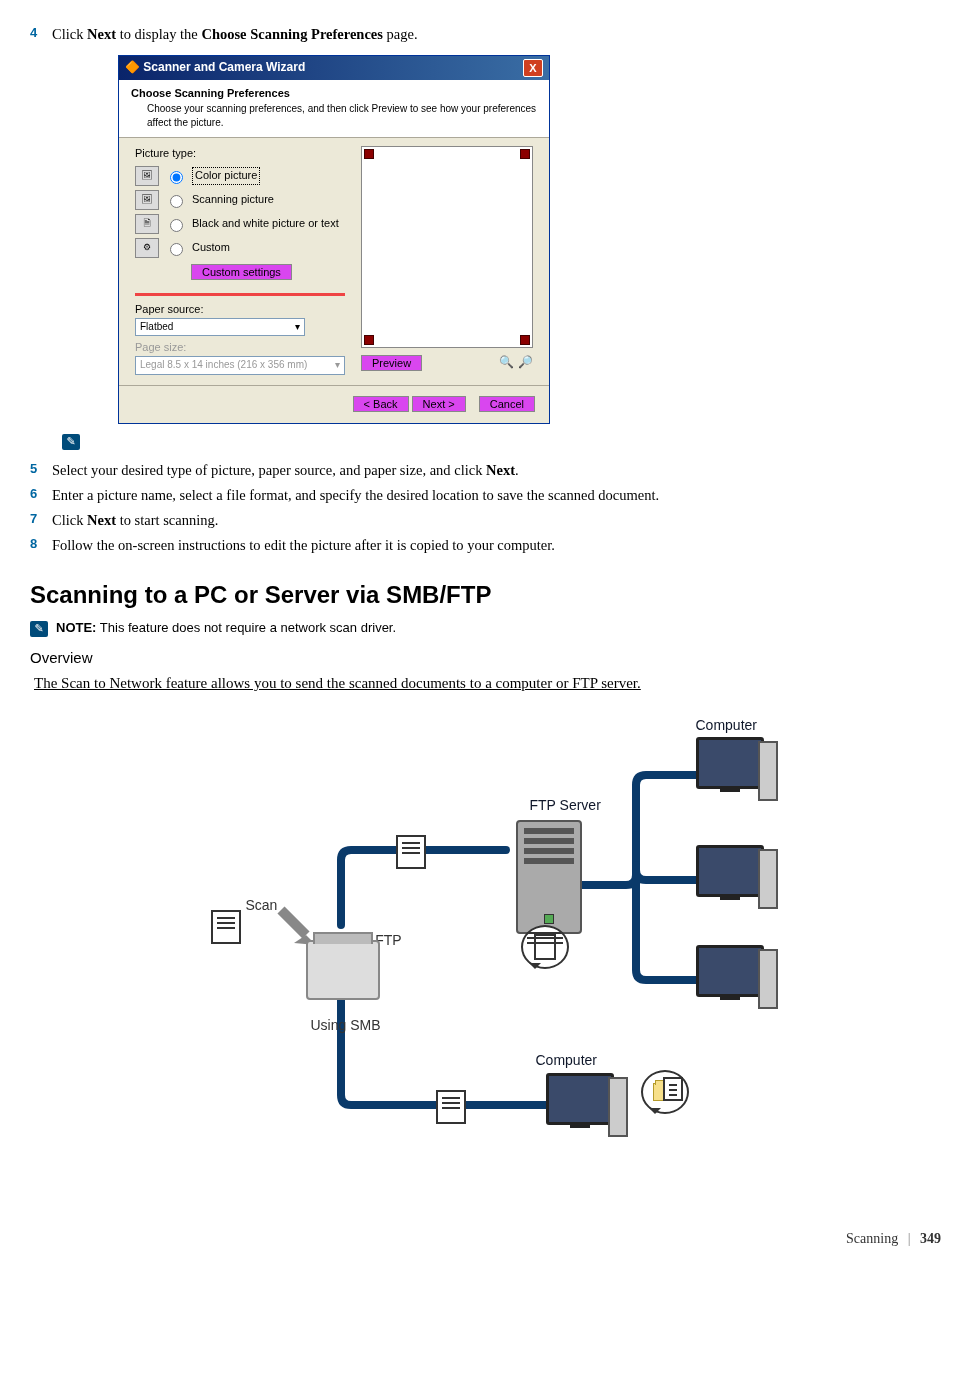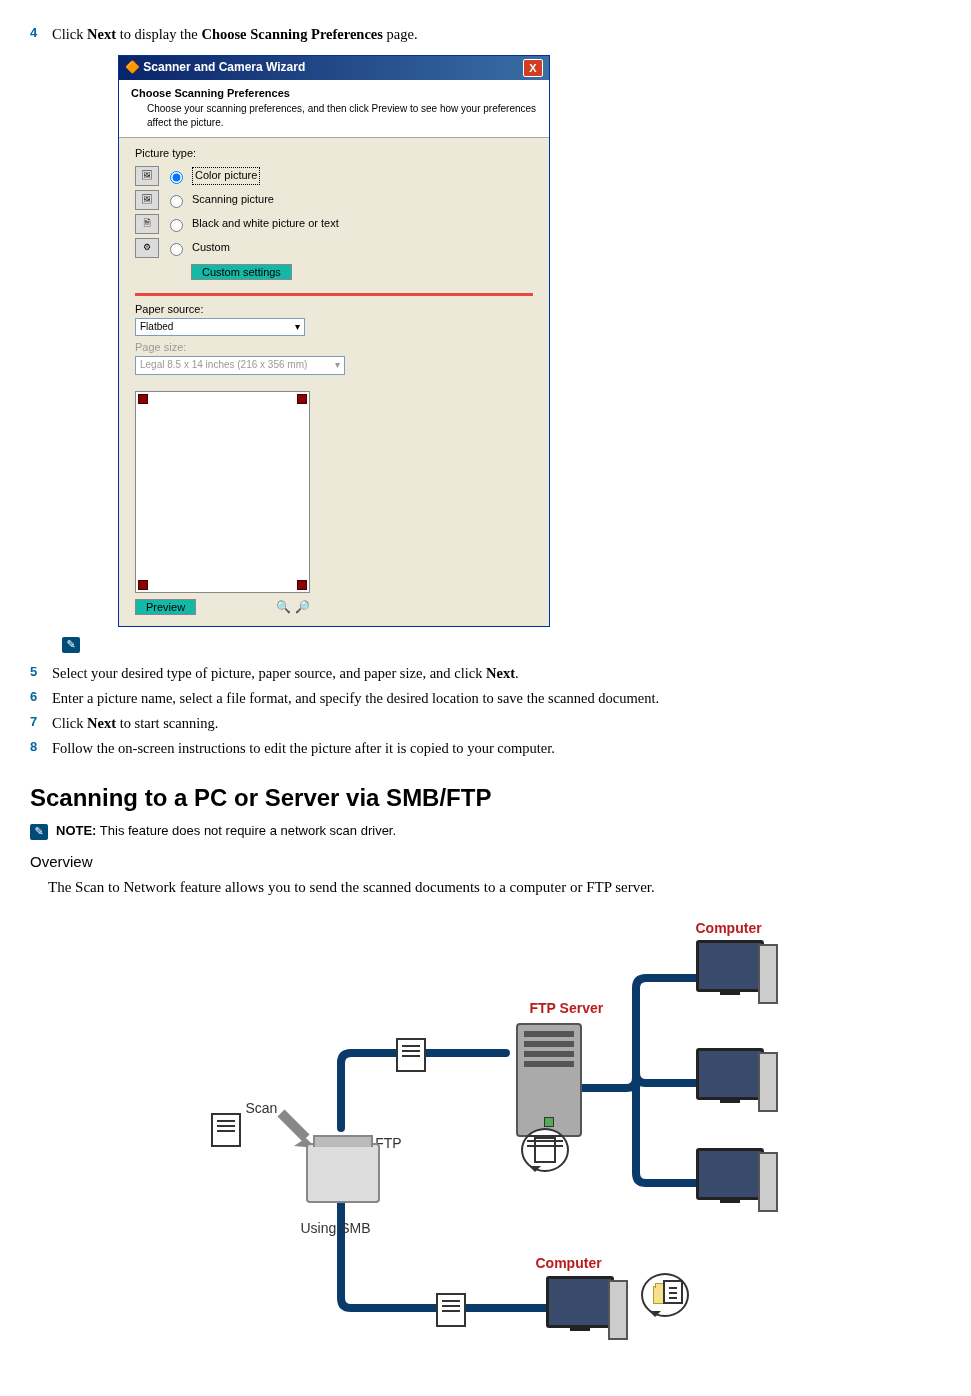--- a/index.html
+++ b/index.html
@@ -62,21 +62,20 @@
     background: #fff;
     padding: 6px 12px;
     border-bottom: 1px solid #aca899;
   }
   .wizard-head-title { font-weight: bold; font-size: 11px; }
   .wizard-head-sub { font-size: 10px; margin-left: 16px; }
   .wizard-body {
     padding: 8px 16px 10px 16px;
     display: flex;
     gap: 16px;
-    flex-direction: column;
   }
   .wizard-left { flex: 1; }
   .wizard-right {
     width: 175px;
   }
   .preview-box {
     height: 200px;
     background:#fff;
     border:1px solid #888;
     position:relative;
@@ -104,21 +103,21 @@
   .paper-sel {
     border: 1px solid #7f9db9;
     background:#fff;
     padding: 1px 4px;
     font-size: 10px;
     width:160px;
     display:flex;justify-content:space-between;align-items:center;
   }
   .wiz-btn {
     border: 1px solid #888;
-    background: #14b8a6;
+    background: #d946ef;
     padding: 1px 10px;
     font-size: 11px;
     font-family: Tahoma, Arial, sans-serif;
   }
   .wizard-footer {
     border-top: 1px solid #aca899;
     padding: 10px 14px;
     text-align: right;
   }
   .note-line {
@@ -151,32 +150,33 @@
     margin: 22px 0 4px 0;
   }
   .subhead {
     font-family: Arial, Helvetica, sans-serif;
     font-weight: normal;
     font-size: 15px;
     margin: 10px 0 4px 0;
   }
   .body-text {
     font-size: 15px;
-    margin: 4px 0 20px 18px;
+    margin: 4px 0 20px 4px;
+    text-decoration: underline;
   }
   .diagram {
     position: relative;
     width: 640px;
     height: 450px;
     margin: 10px auto 40px auto;
     font-family: Arial, Helvetica, sans-serif;
     font-size: 13px;
   }
   .diag-label { position: absolute; font-weight: normal; font-size:14px; color:#333; white-space:nowrap;}
-  .diag-label.bold{font-weight:bold;color:#b91c1c;}
+  .diag-label.bold{font-weight:normal;color:#0f172a;}
   .printer {
     position:absolute; width:70px; height:56px;
     background:#ddd; border:2px solid #888; border-radius:4px;
   }
   .printer::before{content:"";position:absolute;top:-10px;left:5px;right:5px;height:10px;background:#bbb;border:2px solid #888;border-bottom:none;}
   .server-tower{
     position:absolute;width:62px;height:110px;background:#aaa;border:2px solid #555;border-radius:4px;
   }
   .server-tower::after{content:"";position:absolute;bottom:8px;left:50%;transform:translateX(-50%);width:8px;height:8px;background:#5a5;border:1px solid #333;}
   .pc-box{ position:absolute; width:82px; height:66px;}
@@ -266,20 +266,25 @@
           <div class="handle h-tr"></div>
           <div class="handle h-bl"></div>
           <div class="handle h-br"></div>
       </div>
       <div style="display:flex;justify-content:space-between;margin-top:6px;align-items:center;">
         <button class="wiz-btn">Preview</button>
         <span style="color:#888;font-size:12px;">🔍 🔎</span>
       </div>
     </div>
   </div>
+  <div class="wizard-footer">
+    <button class="wiz-btn">&lt; Back</button>
+    <button class="wiz-btn">Next &gt;</button>
+    <button class="wiz-btn" style="margin-left:10px;">Cancel</button>
+  </div>
 </div>
 
 <div class="note-line">
   <div class="note-icon">✎</div>
 </div>
 
 <div class="step-line">
   <span class="step-num">5</span>
   <span class="step-text"><span>Select your desired type of picture, paper source, and paper size, and click </span><span class="bold">Next</span><span>.</span></span>
 </div>
@@ -318,21 +323,21 @@
     <path d="M 175 260 L 175 380 Q 175 390 185 390 L 380 390" stroke="#0a3a6a" stroke-width="8" fill="none" stroke-linecap="round"></path>
 
     <path d="M 115 195 L 140 220" stroke="#888" stroke-width="10" fill="none"></path>
     <polygon points="140,220 150,230 128,228" fill="#888"></polygon>
   </svg>
 
   <div class="diag-label bold" style="top:0px;left:530px;">Computer</div>
   <div class="diag-label bold" style="top:80px;left:330px;padding-left:34px;">FTP Server</div>
   <div class="diag-label" style="top:180px;left:80px;">Scan</div>
   <div class="diag-label" style="top:215px;left:170px;">Using FTP</div>
-  <div class="diag-label" style="top:300px;left:135px;">Using SMB</div>
+  <div class="diag-label" style="top:300px;left:145px;">Using SMB</div>
   <div class="diag-label bold" style="top:335px;left:370px;">Computer</div>
 
   <div class="doc-icon" style="top:120px;left:230px;"></div>
   <div class="doc-icon" style="top:375px;left:270px;"></div>
 
   <div class="doc-icon" style="top:195px;left:45px;"></div>
 
   <div class="printer" style="top:225px;left:140px;"></div>
 
   <div class="server-tower" style="top:105px;left:350px;">

